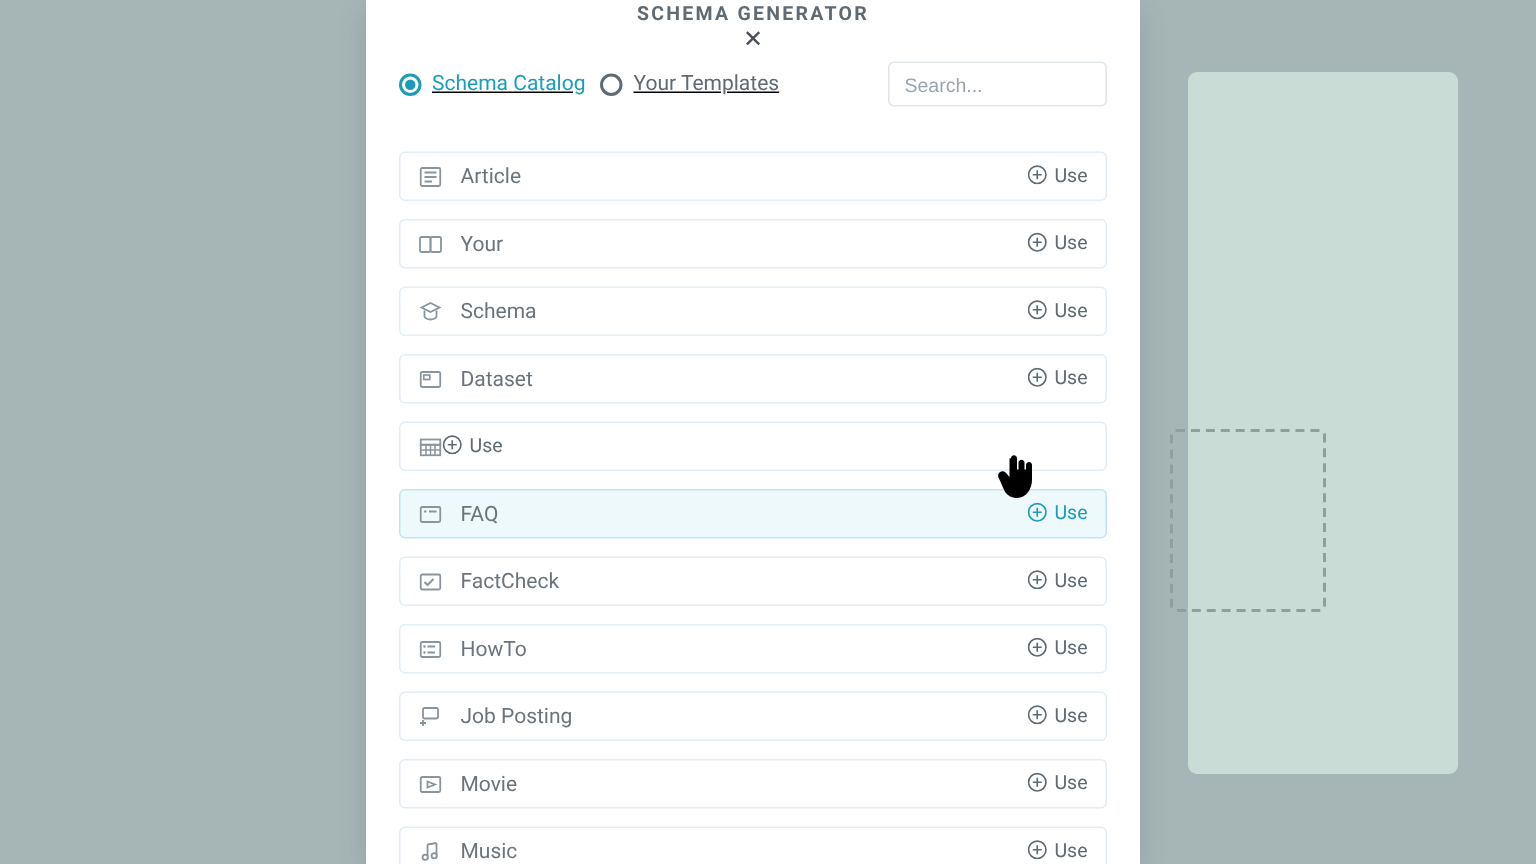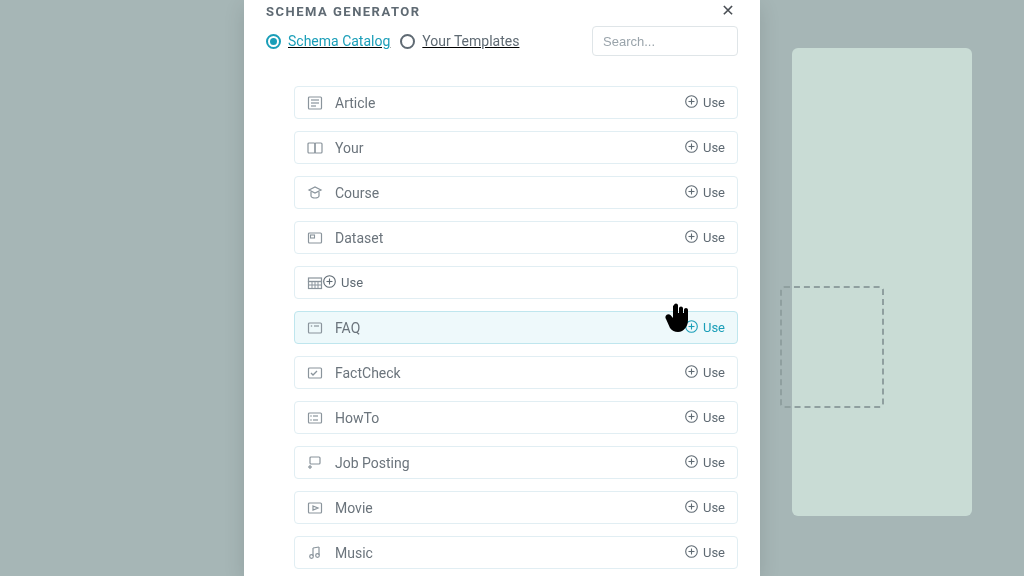--- a/index.html
+++ b/index.html
@@ -39,20 +39,21 @@
     height: 576px;
     background: #ffffff;
     box-shadow: 0 6px 20px rgba(0,0,0,0.12);
     overflow: hidden;
   }
   .modal-header {
     display: flex;
     align-items: center;
     justify-content: space-between;
     padding: 2px 22px 0 22px;
+    flex-direction: column;
   }
   .modal-title {
     font-size: 13px;
     letter-spacing: 1.5px;
     font-weight: 700;
     color: #5f6a73;
   }
   .close-btn {
     font-size: 16px;
     color: #4a4f55;
@@ -119,21 +120,20 @@
   }
   .schema-row {
     display: flex;
     align-items: center;
     height: 33px;
     border: 1px solid #e1eef3;
     border-radius: 4px;
     padding: 0 12px 0 12px;
     cursor: pointer;
     background: #ffffff;
-    margin-left: 28px;
   }
   .schema-row.hover {
     background: #eef9fb;
     border-color: #bfe6ee;
   }
   .schema-icon {
     width: 16px;
     height: 14px;
     flex: 0 0 16px;
     display: inline-block;
@@ -226,21 +226,21 @@
             </svg></span>
           <span>Use</span>
         </span>
       </div>
       <div class="schema-row">
         <span class="schema-icon">
           <svg width="16" height="14" viewBox="0 0 16 14">
             <use href="#ico-course"></use>
           </svg>
         </span>
-        <span class="schema-label">Course</span>
+        <span class="schema-label">Schema</span>
         <span class="use-btn">
           <span class="plus-circle"><svg width="13" height="13" viewBox="0 0 13 13">
               <use href="#ico-plus"></use>
             </svg></span>
           <span>Use</span>
         </span>
       </div>
       <div class="schema-row">
         <span class="schema-icon">
           <svg width="16" height="14" viewBox="0 0 16 14">

